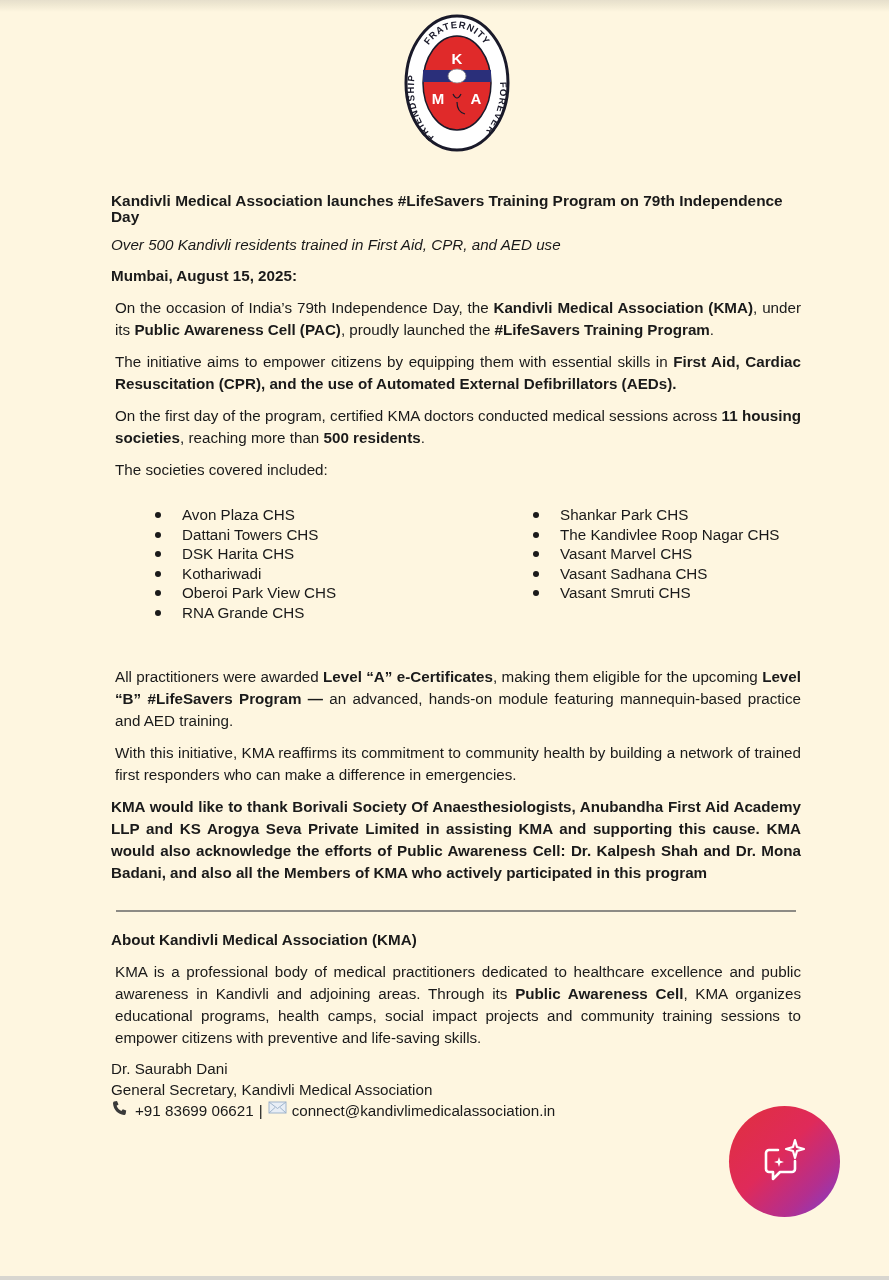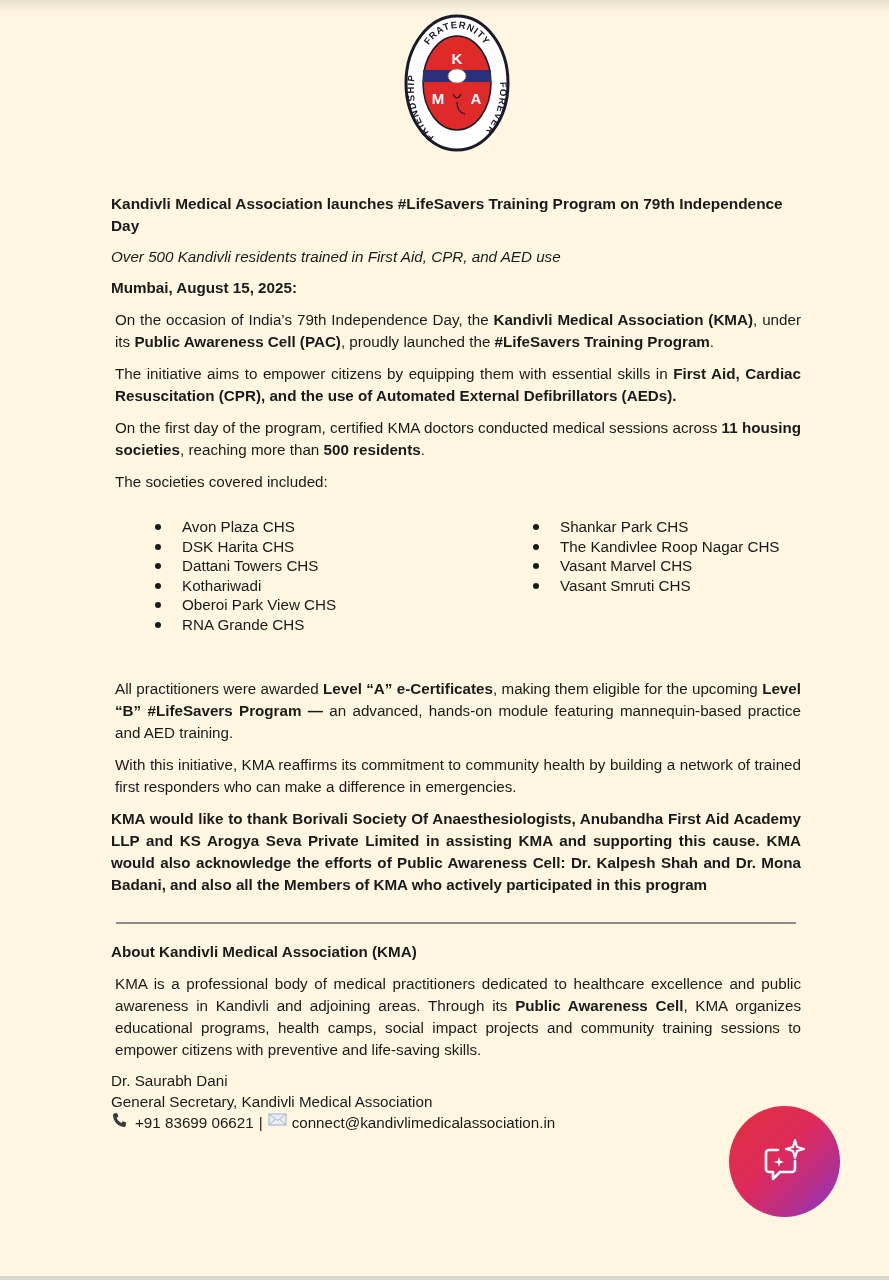--- a/index.html
+++ b/index.html
@@ -38,21 +38,21 @@
       position: absolute;
       left: 111px;
       top: 193px;
       width: 690px;
       font-size: 15.2px;
       line-height: 22px;
     }
     .title {
       font-weight: bold;
       font-size: 15.4px;
-      line-height: 22px;
+      line-height: 16px;
       margin: 0;
     }
     .subtitle {
       font-style: italic;
       margin: 9px 0 0 0;
     }
     .dateline {
       font-weight: bold;
       margin: 9px 0 0 0;
     }
@@ -165,30 +165,31 @@
 
   <p class="para"><span>The initiative aims to empower citizens by equipping them with essential skills in </span><span class="b">First Aid, Cardiac Resuscitation (CPR), and the use of Automated External Defibrillators (AEDs).</span></p>
 
   <p class="para"><span>On the first day of the program, certified KMA doctors conducted medical sessions across </span><span class="b">11 housing societies</span><span>, reaching more than </span><span class="b">500 residents</span><span>.</span></p>
 
   <p class="para">The societies covered included:</p>
 
   <div class="lists">
     <ul class="col1">
       <li><span class="bullet"></span><span>Avon Plaza CHS</span></li>
+      <li><span class="bullet"></span><span>Dattani Towers CHS</span></li>
       <li><span class="bullet"></span><span>DSK Harita CHS</span></li>
-      <li><span class="bullet"></span><span>Dattani Towers CHS</span></li>
       <li><span class="bullet"></span><span>Kothariwadi</span></li>
       <li><span class="bullet"></span><span>Oberoi Park View CHS</span></li>
       <li><span class="bullet"></span><span>RNA Grande CHS</span></li>
     </ul>
     <ul class="col2">
       <li><span class="bullet"></span><span>Shankar Park CHS</span></li>
       <li><span class="bullet"></span><span>The Kandivlee Roop Nagar CHS</span></li>
       <li><span class="bullet"></span><span>Vasant Marvel CHS</span></li>
+      <li><span class="bullet"></span><span>Vasant Sadhana CHS</span></li>
       <li><span class="bullet"></span><span>Vasant Smruti CHS</span></li>
     </ul>
   </div>
 
   <p class="para after-list"><span>All practitioners were awarded </span><span class="b">Level “A” e-Certificates</span><span>, making them eligible for the upcoming </span><span class="b">Level “B” #LifeSavers Program —</span><span> an advanced, hands-on module featuring mannequin-based practice and AED training.</span></p>
 
   <p class="para">With this initiative, KMA reaffirms its commitment to community health by building a network of trained first responders who can make a difference in emergencies.</p>
 
   <p class="thanks">KMA would like to thank Borivali Society Of Anaesthesiologists, Anubandha First Aid Academy LLP and KS Arogya Seva Private Limited in assisting KMA and supporting this cause. KMA would also acknowledge the efforts of Public Awareness Cell: Dr. Kalpesh Shah and  Dr. Mona Badani, and also all the Members of KMA who actively participated in this program</p>
 

